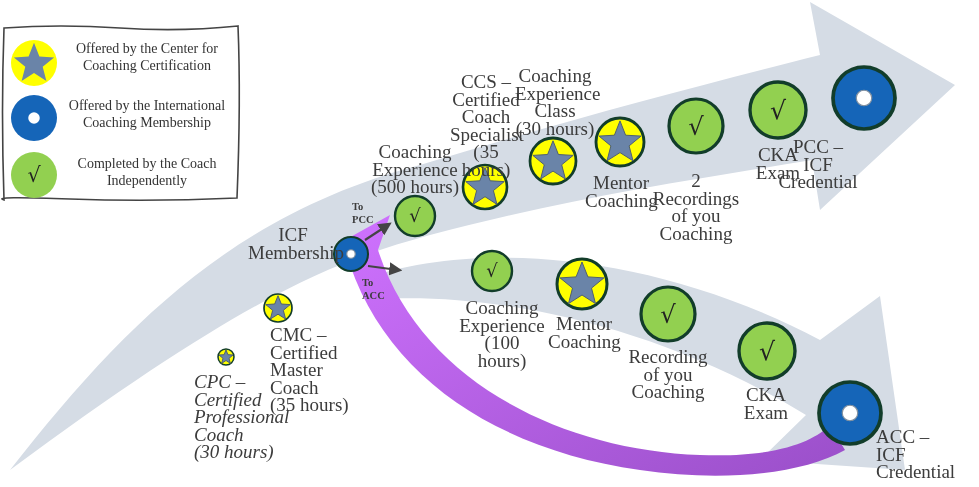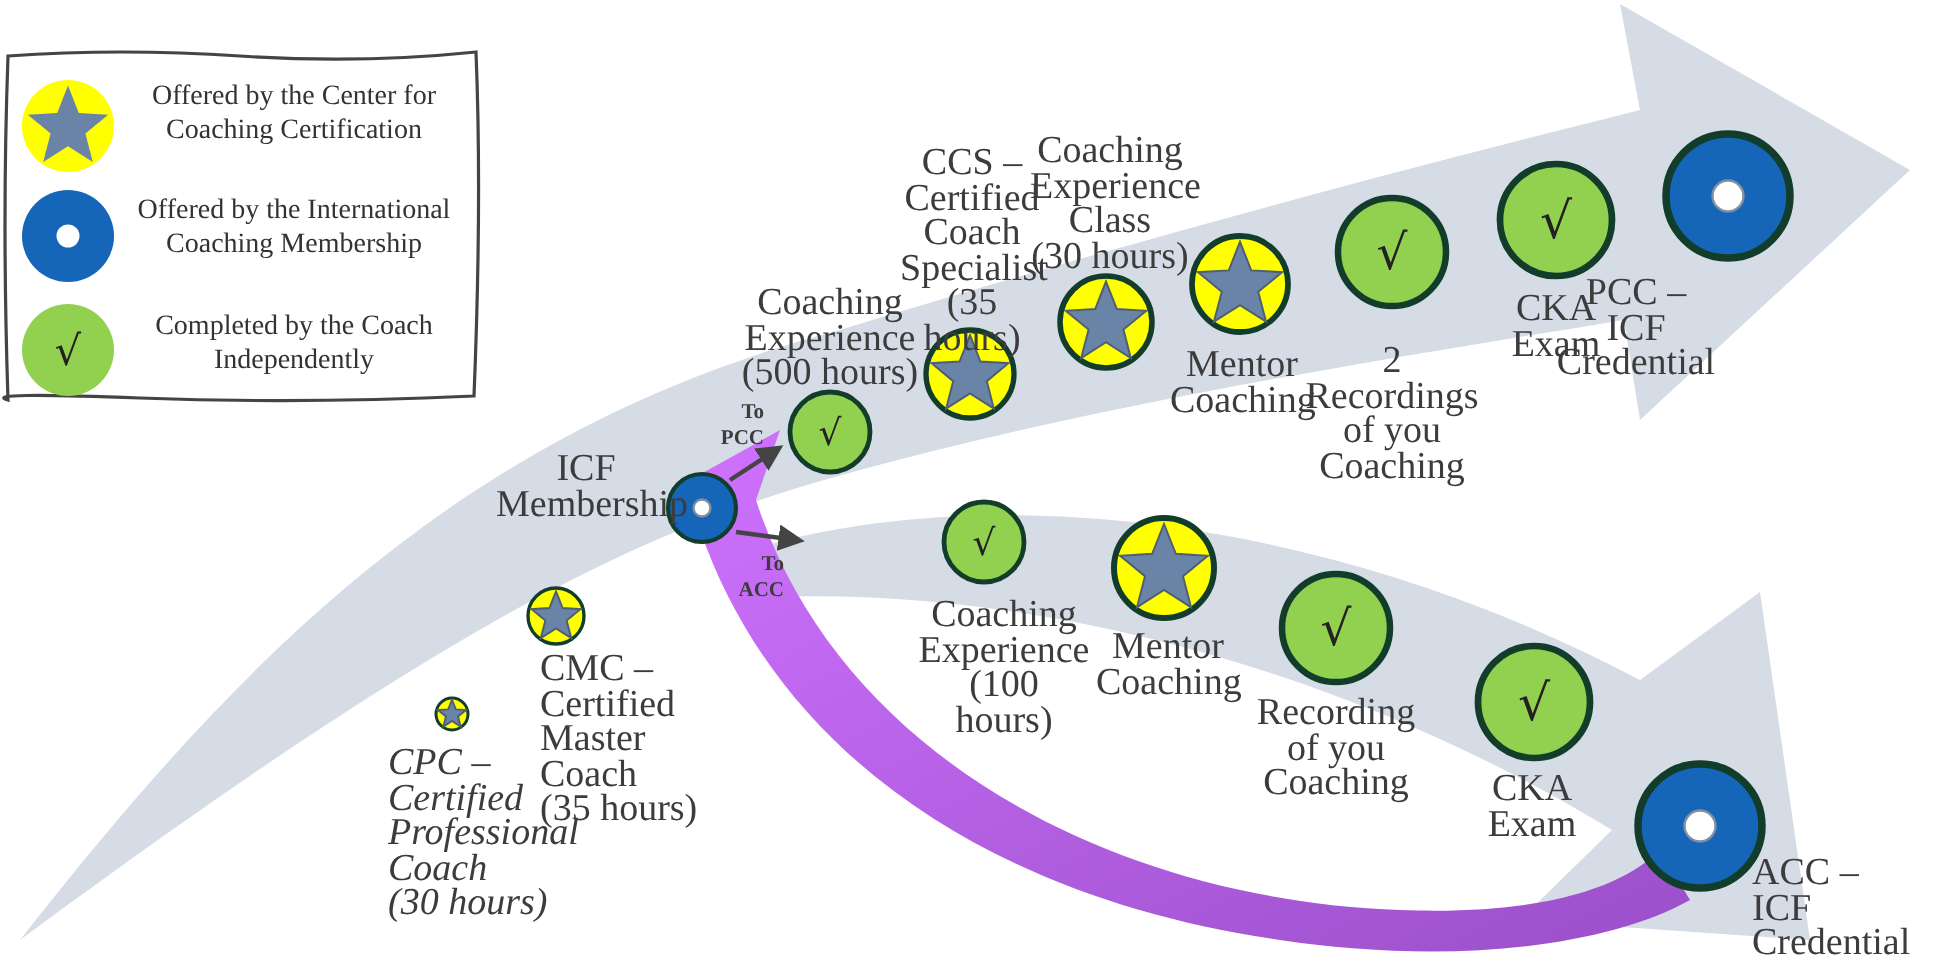--- a/index.html
+++ b/index.html
@@ -2,21 +2,21 @@
 <html><head>
 <meta charset="utf-8">
 <style>
   html, body { margin: 0; padding: 0; background: #ffffff; }
   body { width: 979px; height: 487px; position: relative; overflow: hidden;
          font-family: "Liberation Serif", "DejaVu Serif", serif; color: #3a3a3a; }
   #stage { position: absolute; left: 0; top: 0; width: 979px; height: 487px; }
   .lbl { position: absolute; font-size: 19px; line-height: 17.5px; color: #3c3c3c; white-space: pre-line; }
   .c { text-align: center; }
   .l { text-align: left; }
-  .small-bold { position: absolute; font-size: 10.5px; font-weight: bold; line-height: 13px; color: #3c3c3c; text-align: right; white-space: pre-line; }
+  .small-bold { position: absolute; font-size: 10.5px; font-weight: bold; line-height: 13px; color: #3c3c3c; text-align: left; white-space: pre-line; }
   .legend-text { position: absolute; font-size: 14px; line-height: 17px; color: #333; text-align: center; white-space: pre-line; }
 </style>
 </head>
 <body>
 
 <div id="stage">
   <svg id="art" width="979" height="487" viewBox="0 0 979 487" xmlns="http://www.w3.org/2000/svg">
     <defs>
       <linearGradient id="purpleGrad" x1="0" y1="0" x2="1" y2="1">
         <stop offset="0" stop-color="#cf72ff"></stop>

